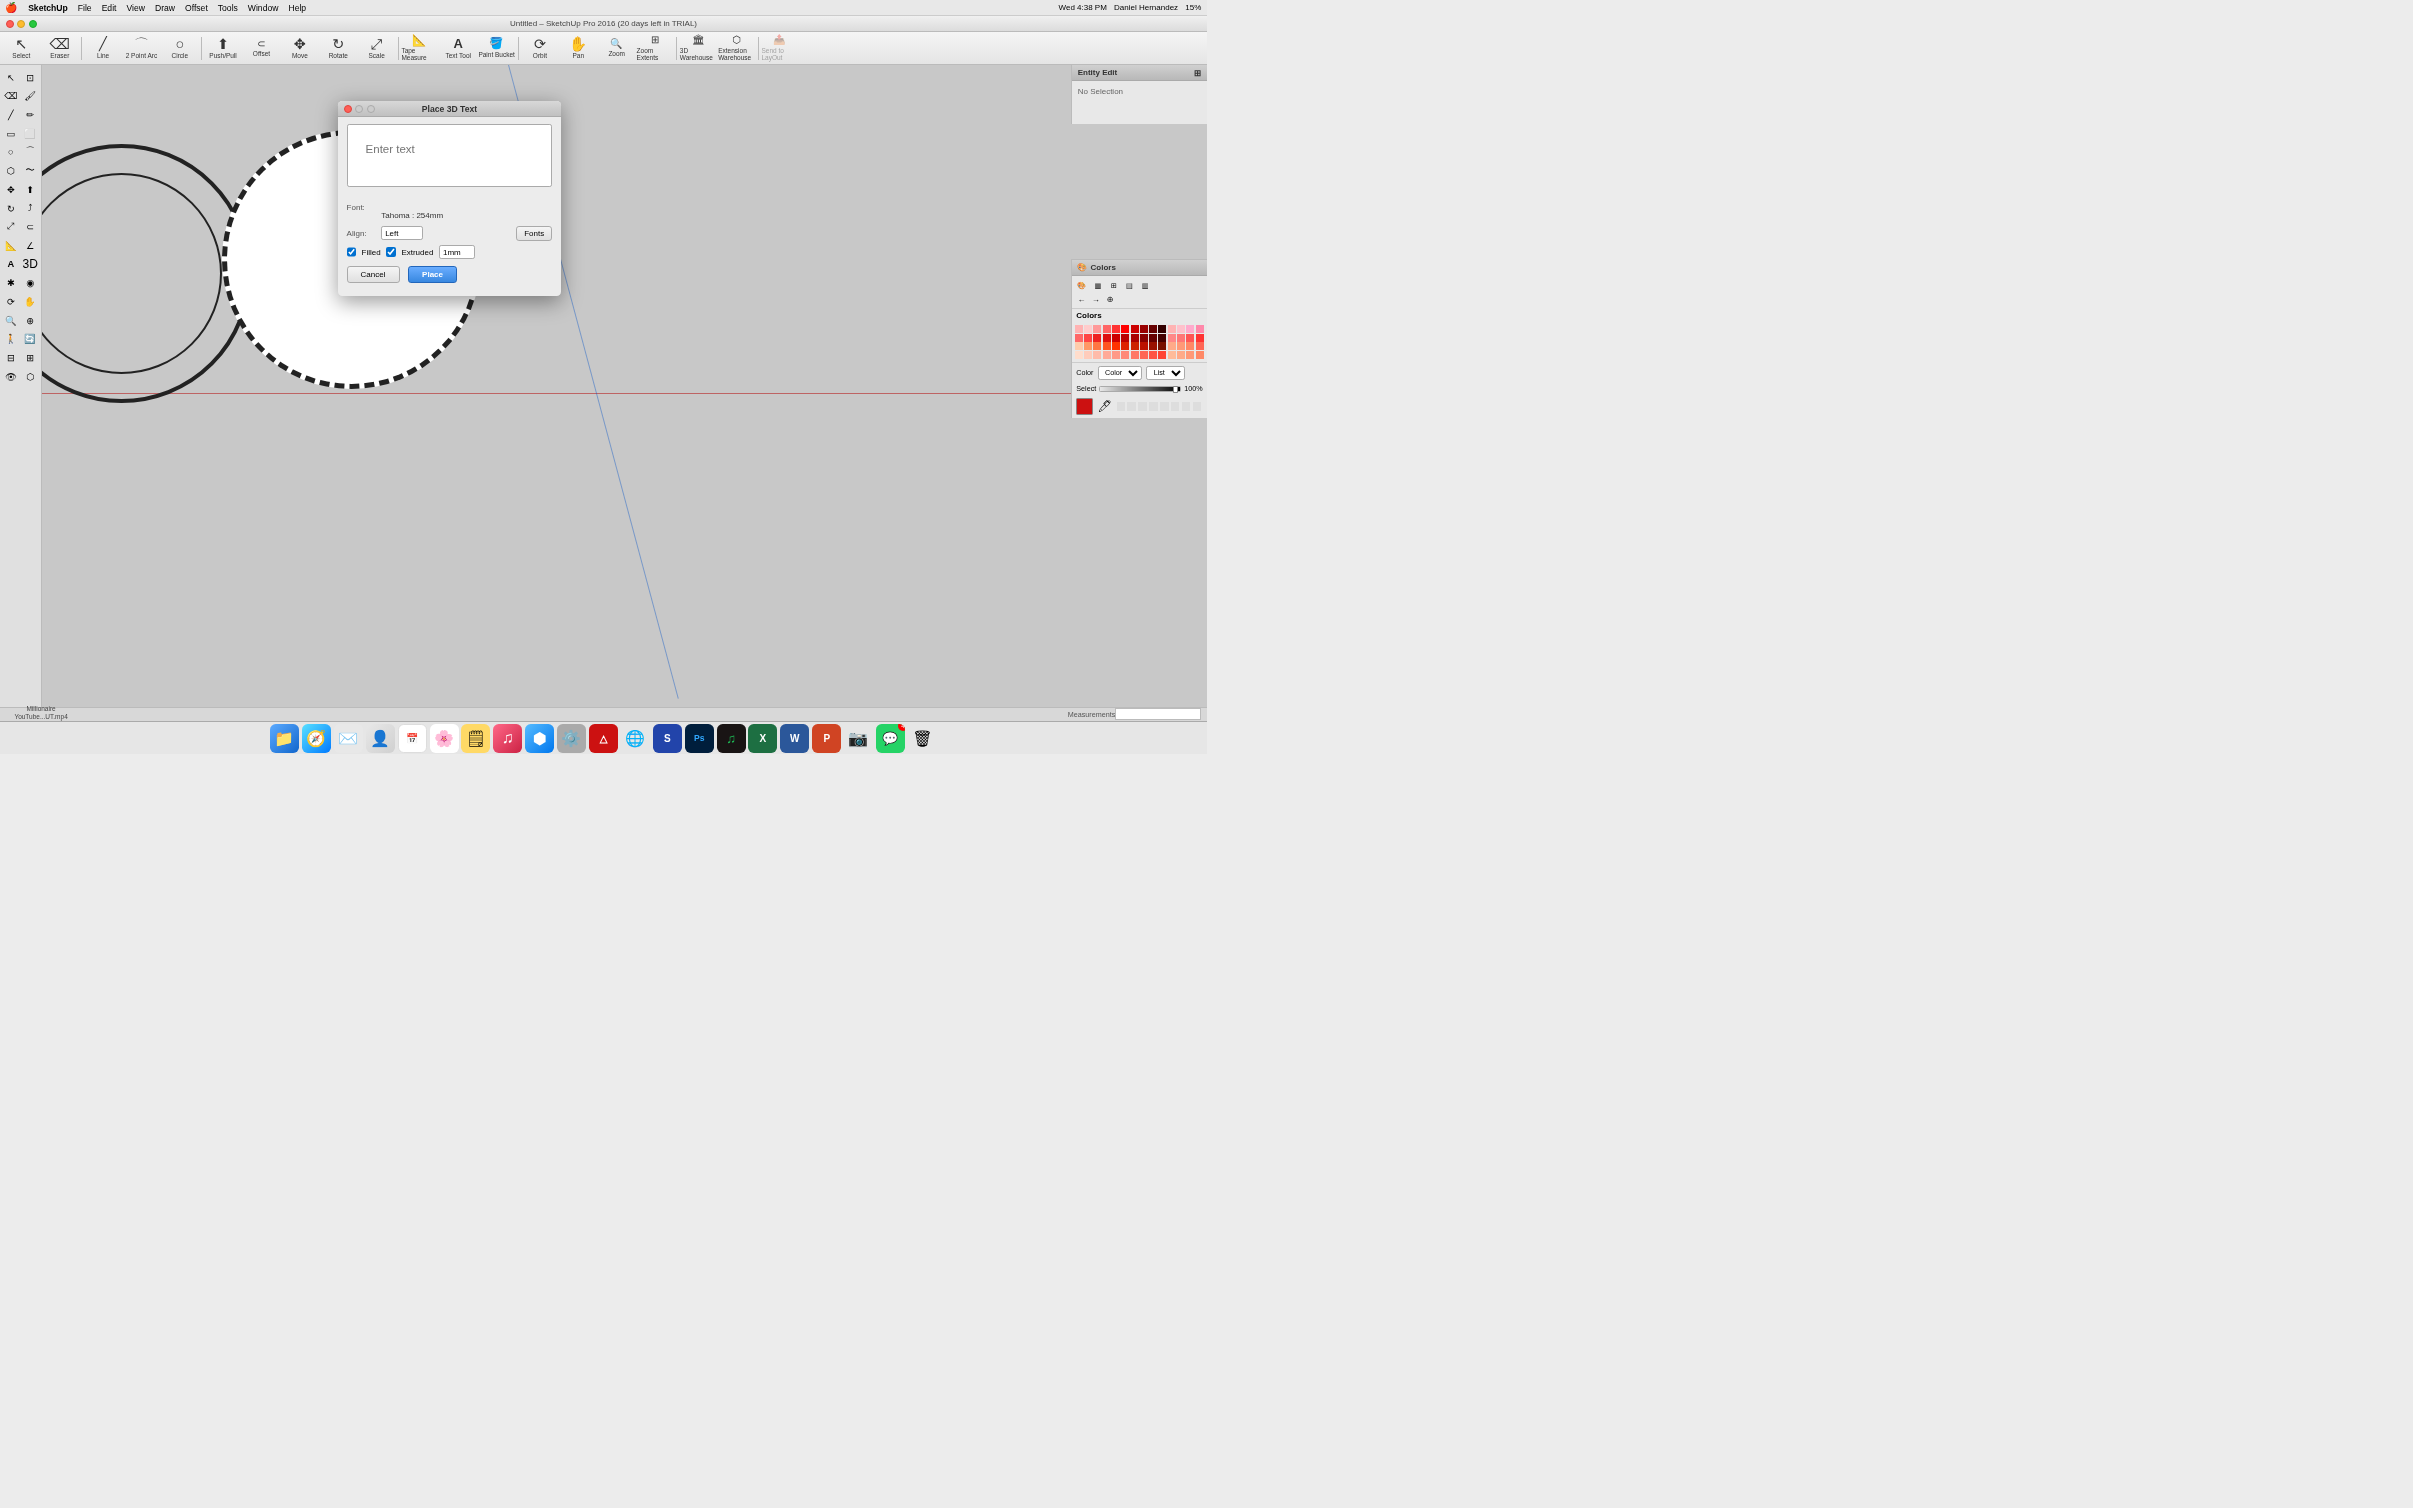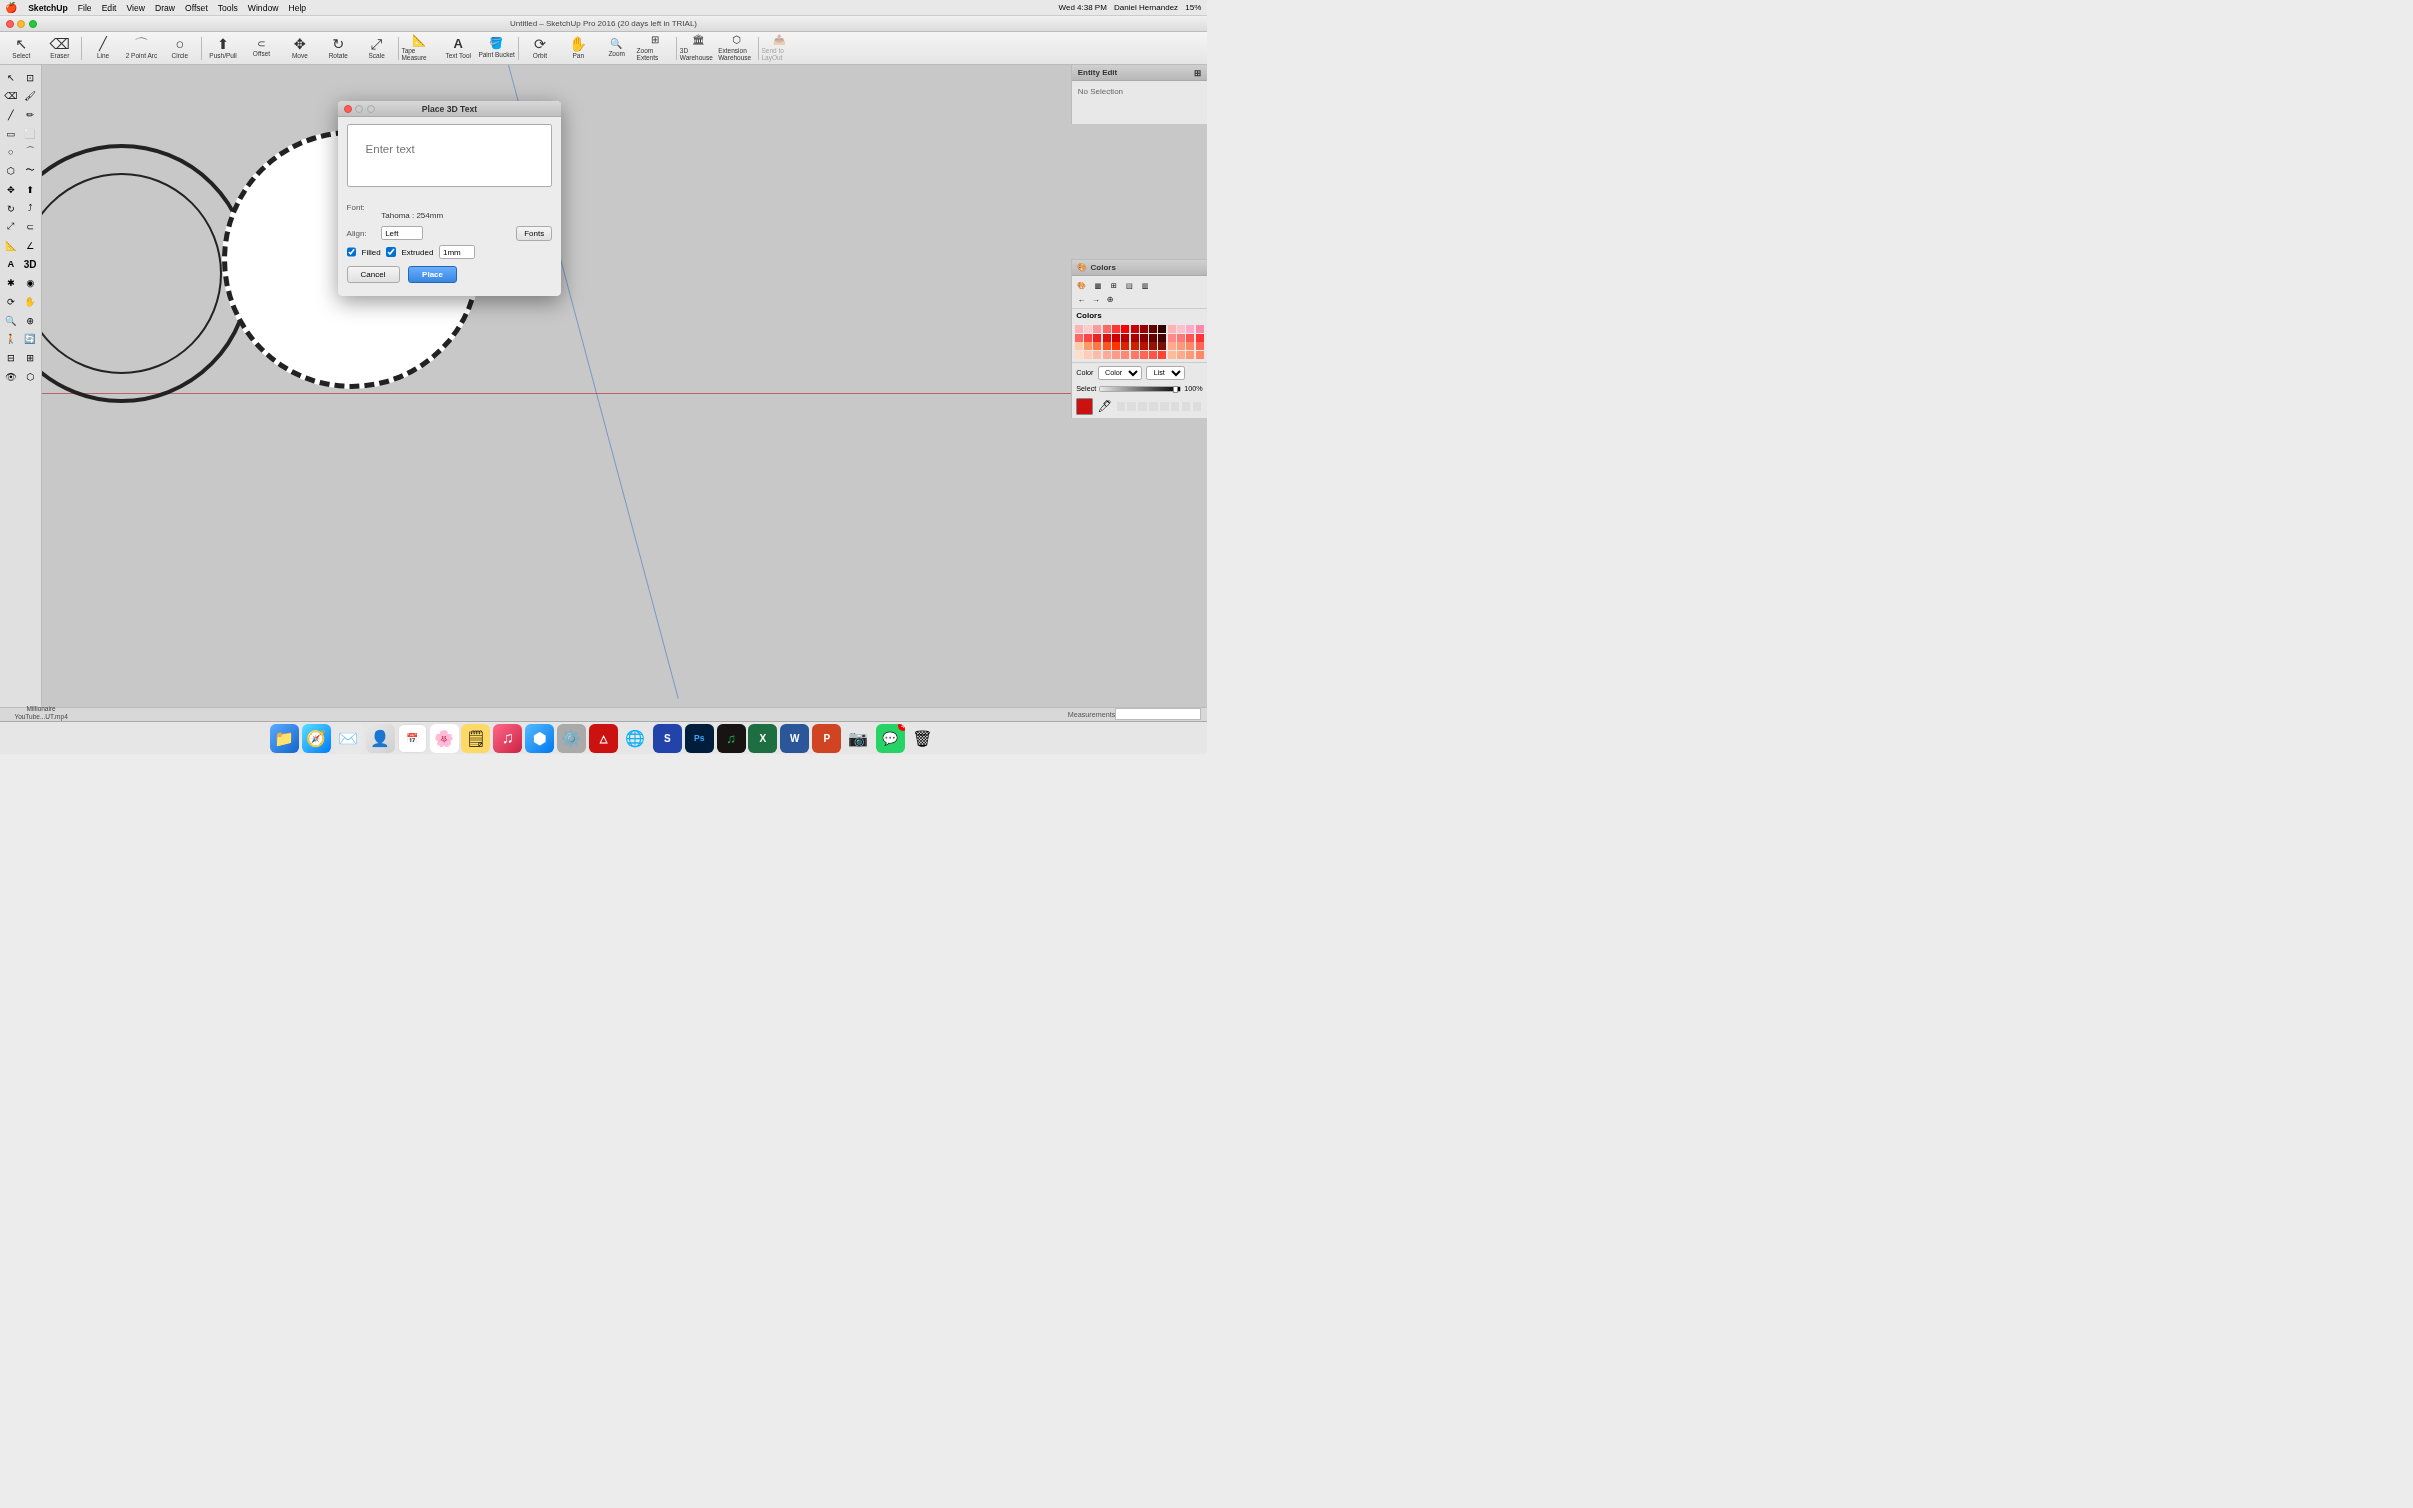--- a/index.html
+++ b/index.html
@@ -711,21 +711,21 @@
   <div class="pl-row">
       <div class="pl-half">⤢</div>
       <div class="pl-half">⊂</div>
     </div>
   <div class="pl-row">
       <div class="pl-half">📐</div>
       <div class="pl-half">∠</div>
     </div>
   <div class="pl-row">
       <div class="pl-half" style="font-weight:bold">A</div>
-      <div class="pl-half" style="font-weight:bold;font-size:10px">3D</div>
+      <div class="pl-half" style="font-weight:normal;font-size:12px">3D</div>
     </div>
   <div class="pl-row">
       <div class="pl-half">✱</div>
       <div class="pl-half">◉</div>
     </div>
   <div class="pl-row">
       <div class="pl-half">⟳</div>
       <div class="pl-half">✋</div>
     </div>
   <div class="pl-row">

